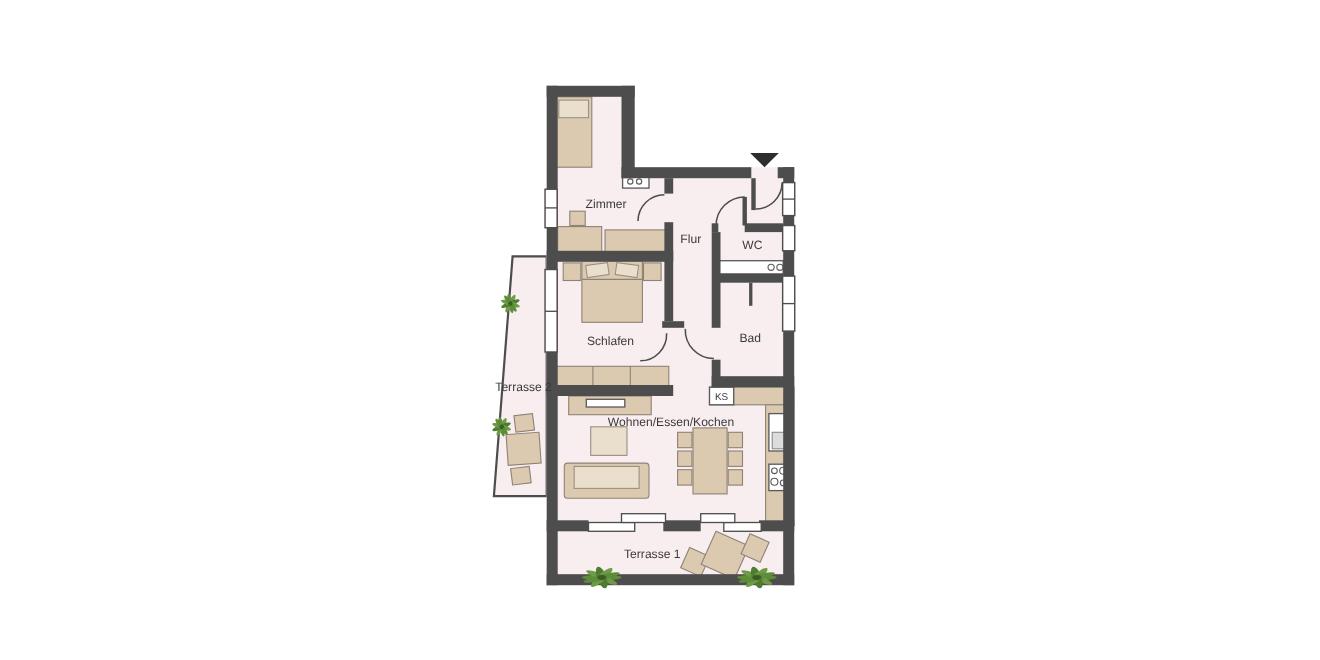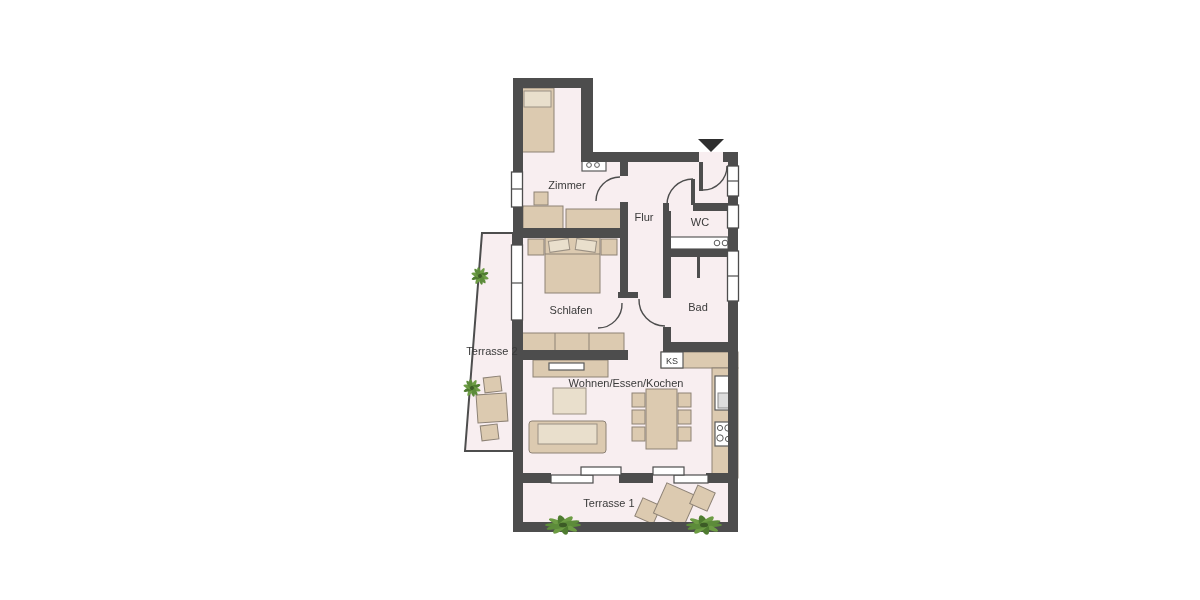--- a/index.html
+++ b/index.html
@@ -1,16 +1,16 @@
 <!DOCTYPE html>
 <html><head>
 <meta charset="utf-8">
 <style>
   html,body{margin:0;padding:0;background:#ffffff;}
-  .stage{position:relative;width:966px;height:600px;background:#ffffff;overflow:hidden;font-family:"Liberation Sans",sans-serif;padding-left:16px;}
+  .stage{position:relative;width:966px;height:600px;background:#ffffff;overflow:hidden;font-family:"Liberation Sans",sans-serif;}
   .wall{fill:#4d4d4d;}
   .floor{fill:#f8eef0;}
   .win{fill:#ffffff;stroke:#4d4d4d;stroke-width:1.3;}
   .panel{fill:#ffffff;stroke:#4d4d4d;stroke-width:1.2;}
   .arc{fill:none;stroke:#4d4d4d;stroke-width:1.4;}
   .furn{fill:#dccab0;stroke:#8d8275;stroke-width:1;}
   .furnlight{fill:#e9dfcc;stroke:#9a9083;stroke-width:1;}
   .white{fill:#ffffff;stroke:#5a5a5a;stroke-width:1.2;}
   .lbl{font-family:"Liberation Sans",sans-serif;font-size:11px;fill:#3a3a3a;text-anchor:middle;}
   .lblsm{font-family:"Liberation Sans",sans-serif;font-size:9px;fill:#3a3a3a;text-anchor:middle;}

